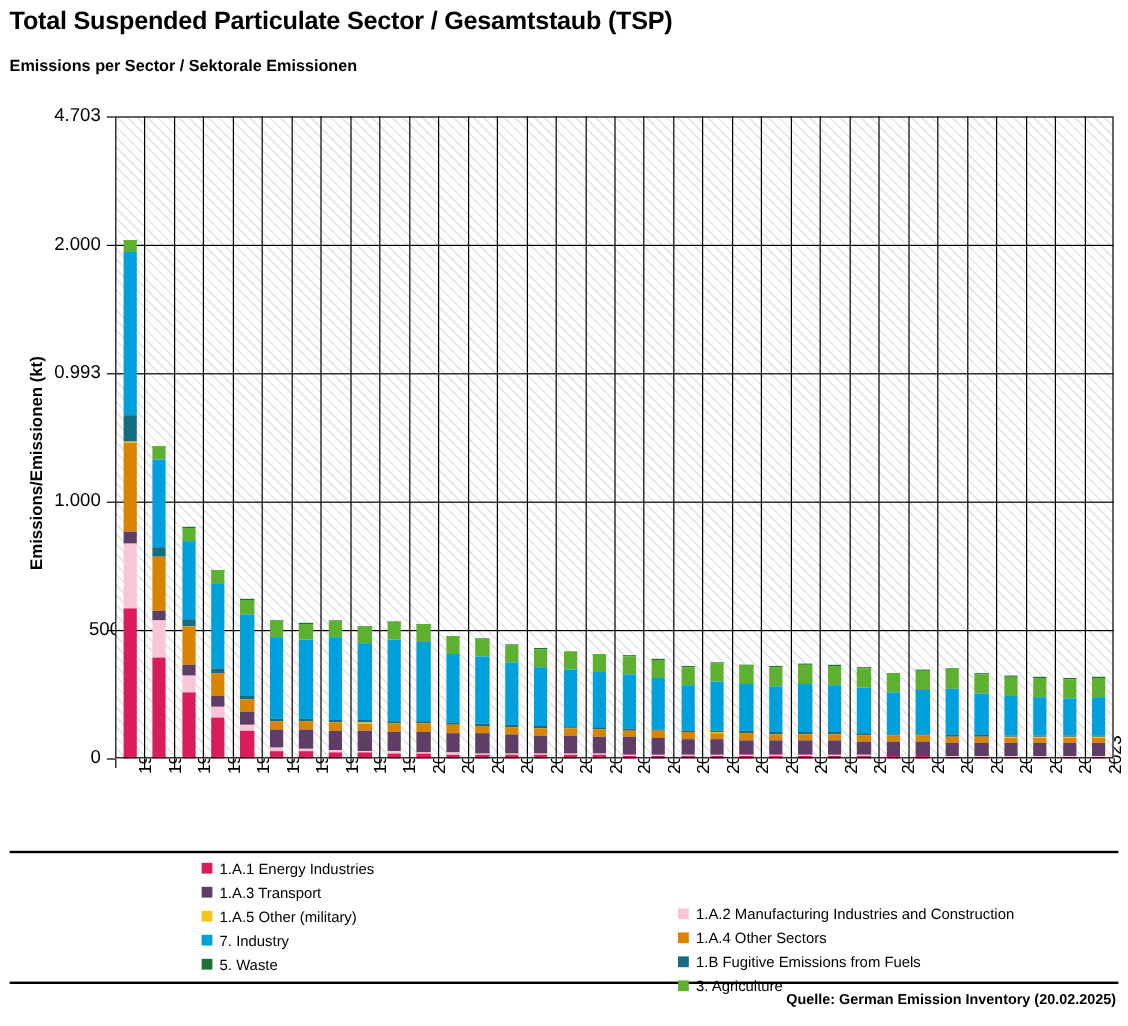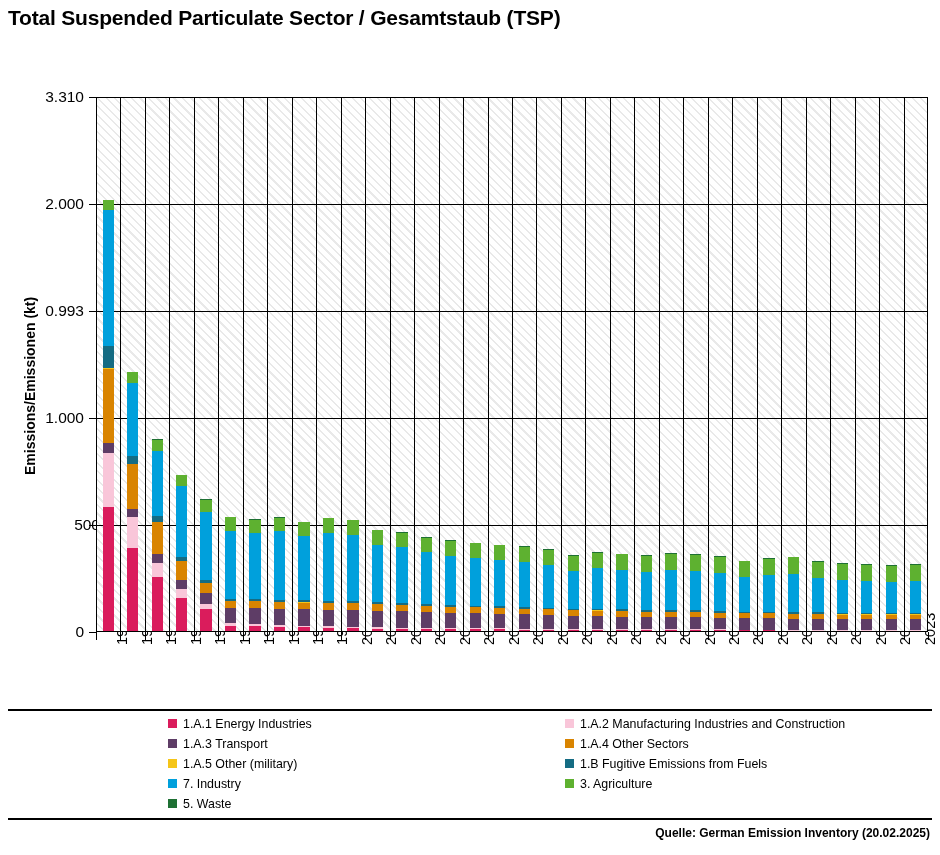--- a/index.html
+++ b/index.html
@@ -31,48 +31,49 @@
   .ylabel{position:absolute;font-size:14px;font-weight:bold;white-space:nowrap;
     transform-origin:0 0;transform:rotate(-90deg);}
   .xtickmark{position:absolute;width:0;border-left:1.6px solid #000;}
   .xtick{position:absolute;font-size:14.5px;white-space:nowrap;transform-origin:0 0;transform:rotate(-90deg);}
 
   
   .legend-rule{position:absolute;left:8px;width:924px;height:0;border-top:2.2px solid #000;}
   .legend{position:absolute;left:0;top:714px;width:940px;}
   .lcol{position:absolute;top:0;}
   .lcol.a{left:168px;}
-  .lcol.b{left:565px;}
+  .lcol.b{left:565px;margin-top:38px;}
   .litem{display:flex;align-items:center;height:19px;margin-bottom:1px;}
   .lsw{width:9px;height:9px;flex:0 0 9px;margin-right:6px;}
   .ltext{font-size:12.4px;white-space:nowrap;}
 
   .source{position:absolute;right:10px;top:826px;font-size:12px;font-weight:bold;white-space:nowrap;}
 </style>
 </head>
 <body>
 
 <div id="root">
 
   <div class="title">Total Suspended Particulate Sector / Gesamtstaub (TSP)</div>
+  <div class="subtitle">Emissions per Sector / Sektorale Emissionen</div>
 
   <div class="ylabel" id="y-axis-label" style="left: 22px; top: 474.5px;">Emissions/Emissionen (kt)</div>
 
   <div id="y-axis">
       <div class="ytick" style="position: absolute; left: 0px; width: 84px; top: 632px;">0</div>
       <div class="ytickmark" style="left: 89px; width: 7px; top: 632px;"></div>
       <div class="ytick" style="position: absolute; left: 16px; width: 84px; top: 525px;">500</div>
       <div class="ytickmark" style="left: 89px; width: 7px; top: 525px;"></div>
       <div class="ytick" style="position: absolute; left: 0px; width: 84px; top: 418px;">1.000</div>
       <div class="ytickmark" style="left: 89px; width: 7px; top: 418px;"></div>
       <div class="ytick" style="position: absolute; left: 0px; width: 84px; top: 311px;">0.993</div>
       <div class="ytickmark" style="left: 89px; width: 7px; top: 311px;"></div>
       <div class="ytick" style="position: absolute; left: 0px; width: 84px; top: 204px;">2.000</div>
       <div class="ytickmark" style="left: 89px; width: 7px; top: 204px;"></div>
-      <div class="ytick" style="position: absolute; left: 0px; width: 84px; top: 97px;">3.310</div>
+      <div class="ytick" style="position: absolute; left: 0px; width: 84px; top: 97px;">4.703</div>
       <div class="ytickmark" style="left: 89px; width: 7px; top: 97px;"></div>
     </div>
   <div id="x-axis">
       <div class="xtickmark" style="left: 96px; top: 632px; height: 8px;"></div>
       <div class="xtickmark" style="left: 120.471px; top: 632px; height: 8px;"></div>
       <div class="xtickmark" style="left: 144.941px; top: 632px; height: 8px;"></div>
       <div class="xtickmark" style="left: 169.412px; top: 632px; height: 8px;"></div>
       <div class="xtickmark" style="left: 193.882px; top: 632px; height: 8px;"></div>
       <div class="xtickmark" style="left: 218.353px; top: 632px; height: 8px;"></div>
       <div class="xtickmark" style="left: 242.824px; top: 632px; height: 8px;"></div>

